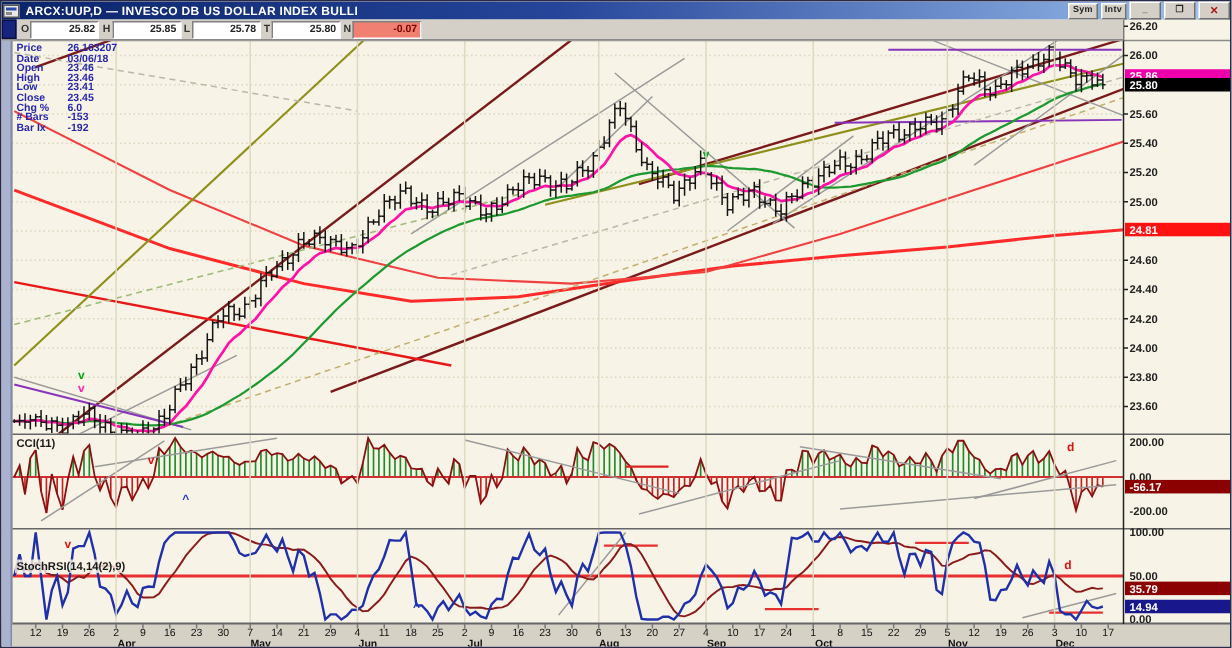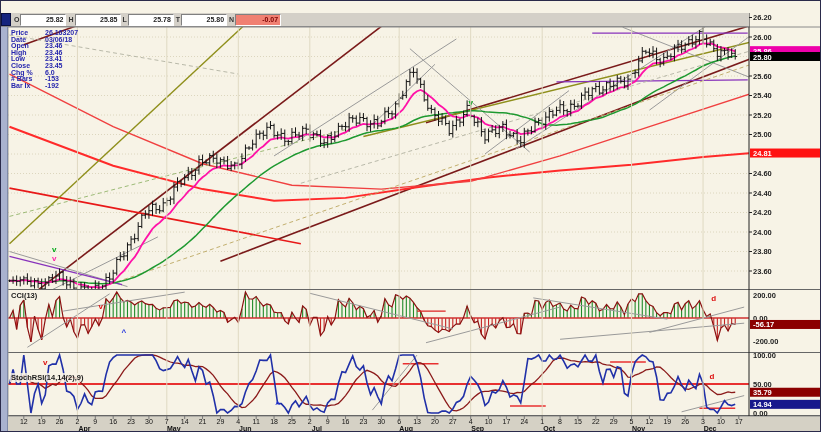--- a/index.html
+++ b/index.html
@@ -1112,20 +1112,31 @@
         <text x="405.175" y="430" font-size="7" fill="#111" text-anchor="middle" font-weight="bold">Aug</text>
         <text x="476.675" y="430" font-size="7" fill="#111" text-anchor="middle" font-weight="bold">Sep</text>
         <text x="548.175" y="430" font-size="7" fill="#111" text-anchor="middle" font-weight="bold">Oct</text>
         <text x="637.55" y="430" font-size="7" fill="#111" text-anchor="middle" font-weight="bold">Nov</text>
         <text x="709.05" y="430" font-size="7" fill="#111" text-anchor="middle" font-weight="bold">Dec</text>
       </g>
     </svg>
 
   <div id="left-strip"></div>
 
+  <div id="titlebar">
+    <div id="app-icon"></div>
+    <div id="title-text">ARCX:UUP,D — INVESCO DB US DOLLAR INDEX BULLI</div>
+    <div id="tb-right">
+      <div class="tb-btn">Sym</div>
+      <div class="tb-btn">Intv</div>
+      <div class="tb-btn win-btn">_</div>
+      <div class="tb-btn win-btn">❐</div>
+      <div class="tb-btn win-btn glyph-close">✕</div>
+    </div>
+  </div>
 
   <div id="quotebar">
     <div id="q-icon"></div>
   <span class="q-label">O</span>
       <span class="q-val">25.82</span>
       <span class="q-label">H</span>
       <span class="q-val">25.85</span>
       <span class="q-label">L</span>
       <span class="q-val">25.78</span>
       <span class="q-label">T</span>
@@ -1139,15 +1150,15 @@
       <div class="ci-row"><span class="lb">Date</span><span>03/06/18</span></div>
       <div class="ci-row"><span class="lb">Open</span><span>23.46</span></div>
       <div class="ci-row"><span class="lb">High</span><span>23.46</span></div>
       <div class="ci-row"><span class="lb">Low</span><span>23.41</span></div>
       <div class="ci-row"><span class="lb">Close</span><span>23.45</span></div>
       <div class="ci-row"><span class="lb">Chg %</span><span>6.0</span></div>
       <div class="ci-row"><span class="lb"># Bars</span><span>-153</span></div>
       <div class="ci-row"><span class="lb">Bar Ix</span><span>-192</span></div>
     </div>
 
-  <div class="panel-label" style="top:290px">CCI(13)</div>
+  <div class="panel-label" style="top:290px">CCI(11)</div>
   <div class="panel-label" style="top:372px">StochRSI(14,14(2),9)</div>
 </div>
 
 </body></html>

